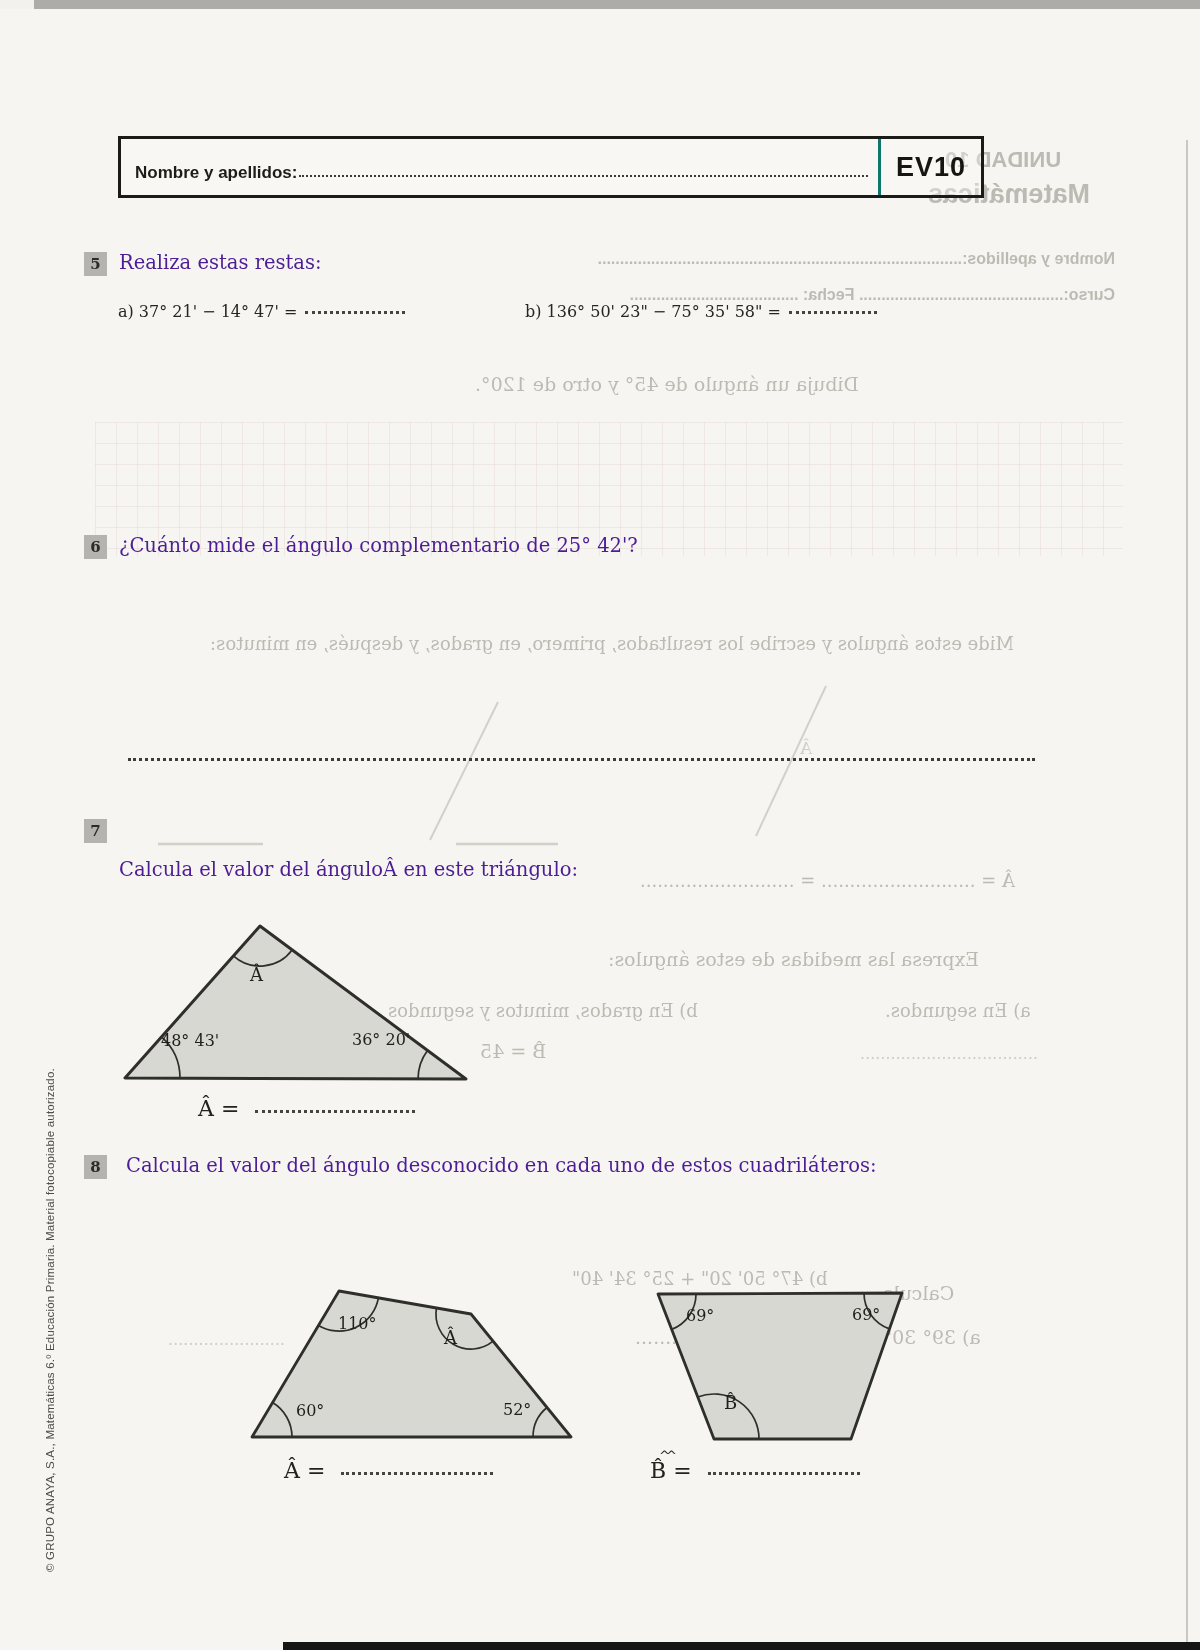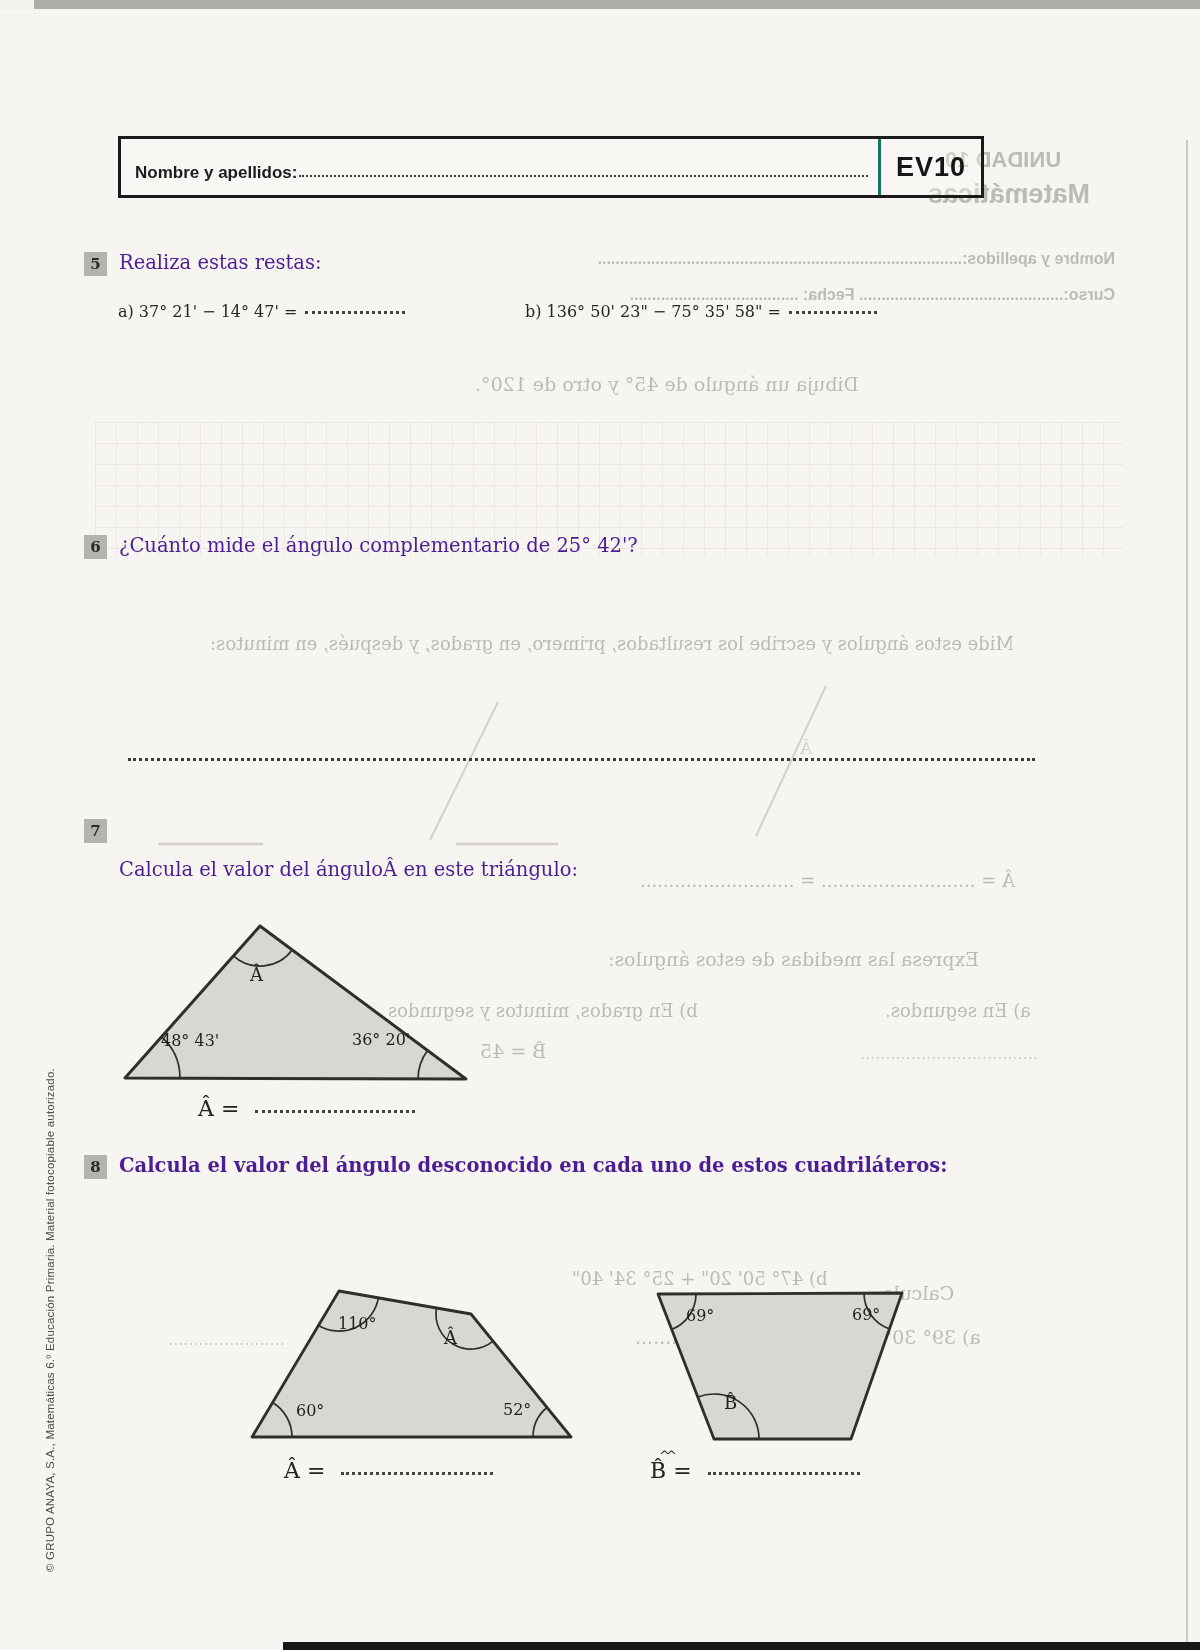--- a/index.html
+++ b/index.html
@@ -151,21 +151,21 @@
   </svg>
   <span class="fig-label fig-label-hat" style="left:250px;top:964px;">Â</span>
   <span class="fig-label" style="left:161px;top:1031px;">48° 43'</span>
   <span class="fig-label" style="left:352px;top:1030px;">36° 20'</span>
 
   <div class="answer-row" style="left:198px;top:1096px;">
     <span>Â =</span><span class="dots" style="width:160px;"></span>
   </div>
 
   <div class="abs badge serif" style="left:84px;top:1155px;">8</div>
-  <div class="abs ex-title" style="left:119px;top:1154px;font-weight:bold;">Calcula el valor del ángulo desconocido en cada uno de estos cuadriláteros:</div>
+  <div class="abs ex-title" style="left:126px;top:1154px;">Calcula el valor del ángulo desconocido en cada uno de estos cuadriláteros:</div>
 
   <svg class="abs" style="left:230px;top:1280px;" width="360" height="165" viewBox="230 1280 360 165">
     <polygon points="339,1291 471,1314 571,1437 252,1437" fill="#d8d8d3" stroke="#2e2e2a" stroke-width="2.8" stroke-linejoin="round"></polygon>
     <g fill="none" stroke="#2e2e2a" stroke-width="1.7">
       <path d="M318.5,1325.4 A40,40 0 0 0 378.4,1297.9"></path>
       <path d="M436.5,1308 A35,35 0 0 0 493.1,1341.2"></path>
       <path d="M272.5,1402.6 A40,40 0 0 1 292,1437"></path>
       <path d="M547,1407.5 A38,38 0 0 0 533,1437"></path>
     </g>
   </svg>

